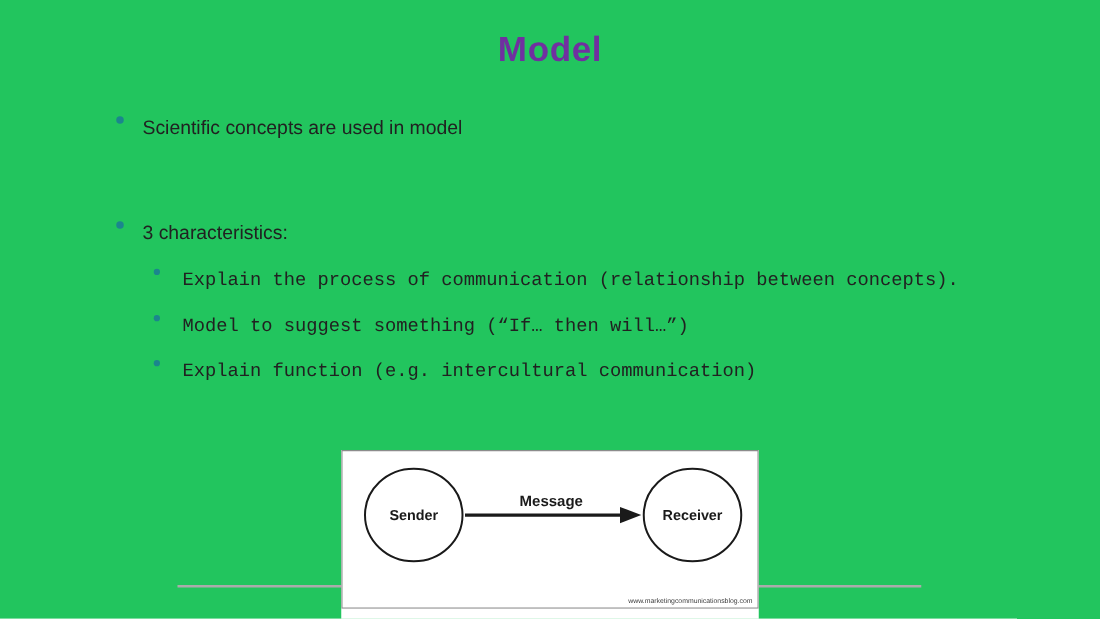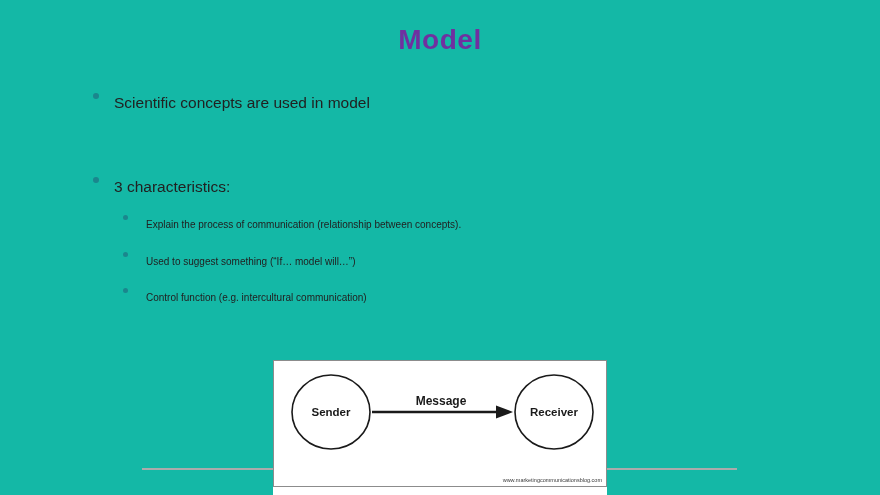--- a/index.html
+++ b/index.html
@@ -5,39 +5,39 @@
   * { margin: 0; padding: 0; box-sizing: border-box; }
   html, body {
     width: 880px; height: 495px;
     background: #ffffff;
     overflow: hidden;
     font-family: "Liberation Sans", sans-serif;
   }
   .slide {
     position: relative;
     width: 880px; height: 495px;
-    background: #14b8a6;
+    background: #22c55e;
   }
   .title {
     position: absolute;
     top: 24px; left: 0; width: 880px;
     text-align: center;
     font-size: 28px;
     font-weight: bold;
     letter-spacing: 0.5px;
     color: var(--title, #7030A0);
   }
   .row {
     position: absolute;
     display: flex;
     color: var(--text, #212121);
     white-space: nowrap;
   }
   .row.l1 { left: 93px; font-size: 15.5px; line-height: 20px; }
-  .row.l2 { left: 123px; font-size: 10px; line-height: 19px; }
+  .row.l2 { left: 123px; font-size: 15px; line-height: 19px; font-family: Liberation Mono, monospace; }
   .row.bold .txt { font-weight: normal; }
   .dot {
     border-radius: 50%;
     background: var(--bullet, #1B868D);
     flex: 0 0 auto;
   }
   .row.l1 .dot { width: 6px; height: 6px; margin-right: 15px; }
   .row.l2 .dot { width: 5px; height: 5px; margin-right: 18px; }
   .divider {
     position: absolute;
@@ -80,26 +80,26 @@
     <span class="txt">3 characteristics:</span>
   </div>
 
   <div class="row l2" style="top:215px">
     <span class="dot"></span>
     <span class="txt">Explain the process of communication (relationship between concepts).</span>
   </div>
 
   <div class="row l2" style="top:252px">
     <span class="dot"></span>
-    <span class="txt">Used to suggest something (“If… model will…”)</span>
+    <span class="txt">Model to suggest something (“If… then will…”)</span>
   </div>
 
   <div class="row l2" style="top:288px">
     <span class="dot"></span>
-    <span class="txt">Control function (e.g. intercultural communication)</span>
+    <span class="txt">Explain function (e.g. intercultural communication)</span>
   </div>
 
 
   <div class="divider"></div>
 
   <div class="diagram">
     <svg width="334" height="127" viewBox="0 0 334 127">
       <rect x="0.5" y="0.5" width="333" height="126" fill="#ffffff" stroke="#8c8c8c" stroke-width="1"></rect>
       <ellipse cx="58" cy="52" rx="39" ry="37" fill="none" stroke="#1A1A1A" stroke-width="1.6"></ellipse>
       <ellipse cx="281" cy="52" rx="39" ry="37" fill="none" stroke="#1A1A1A" stroke-width="1.6"></ellipse>

